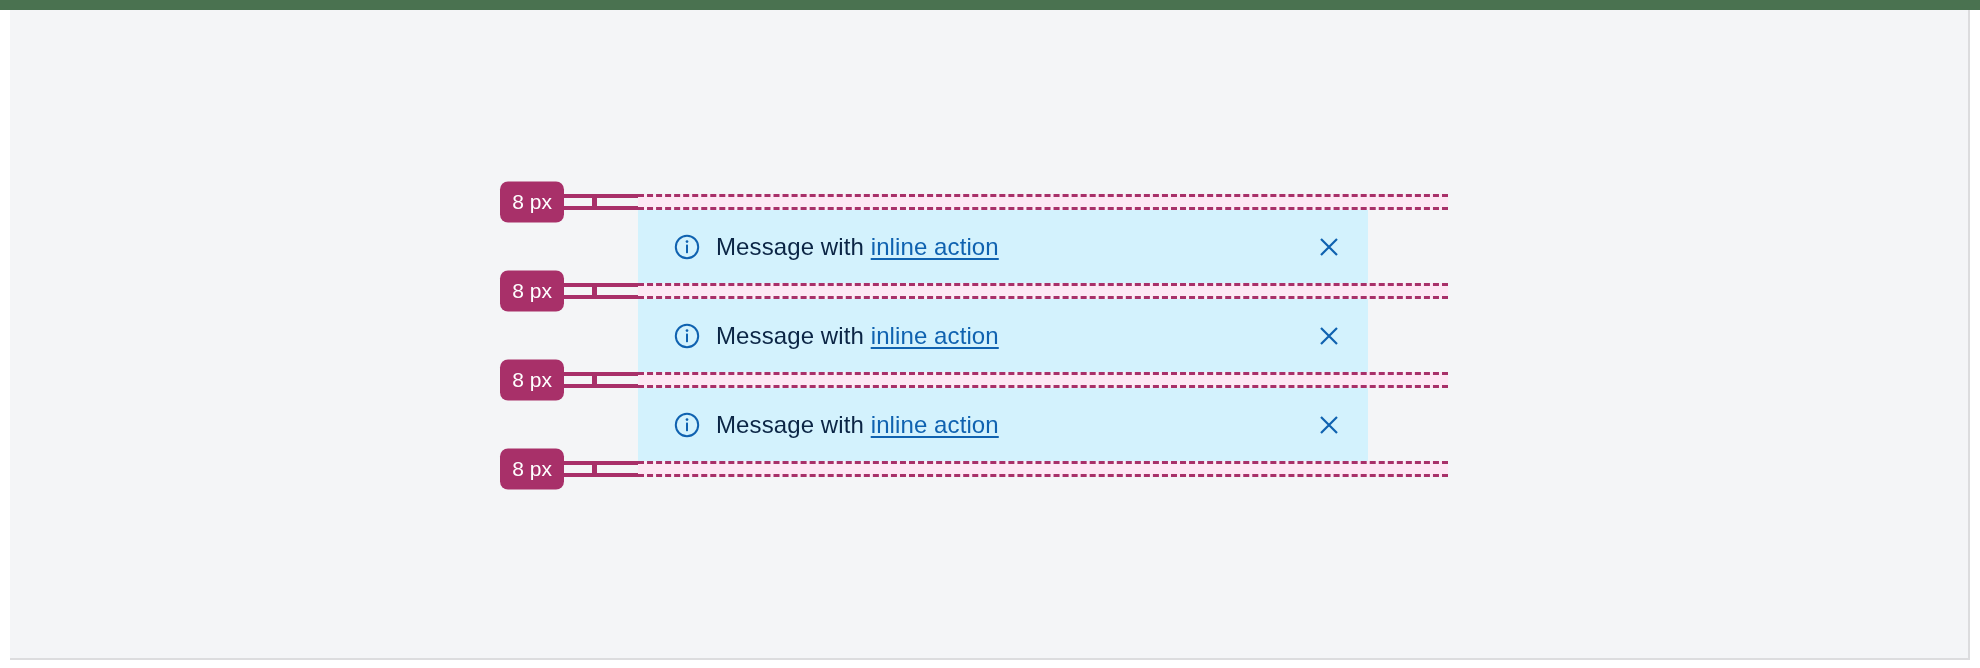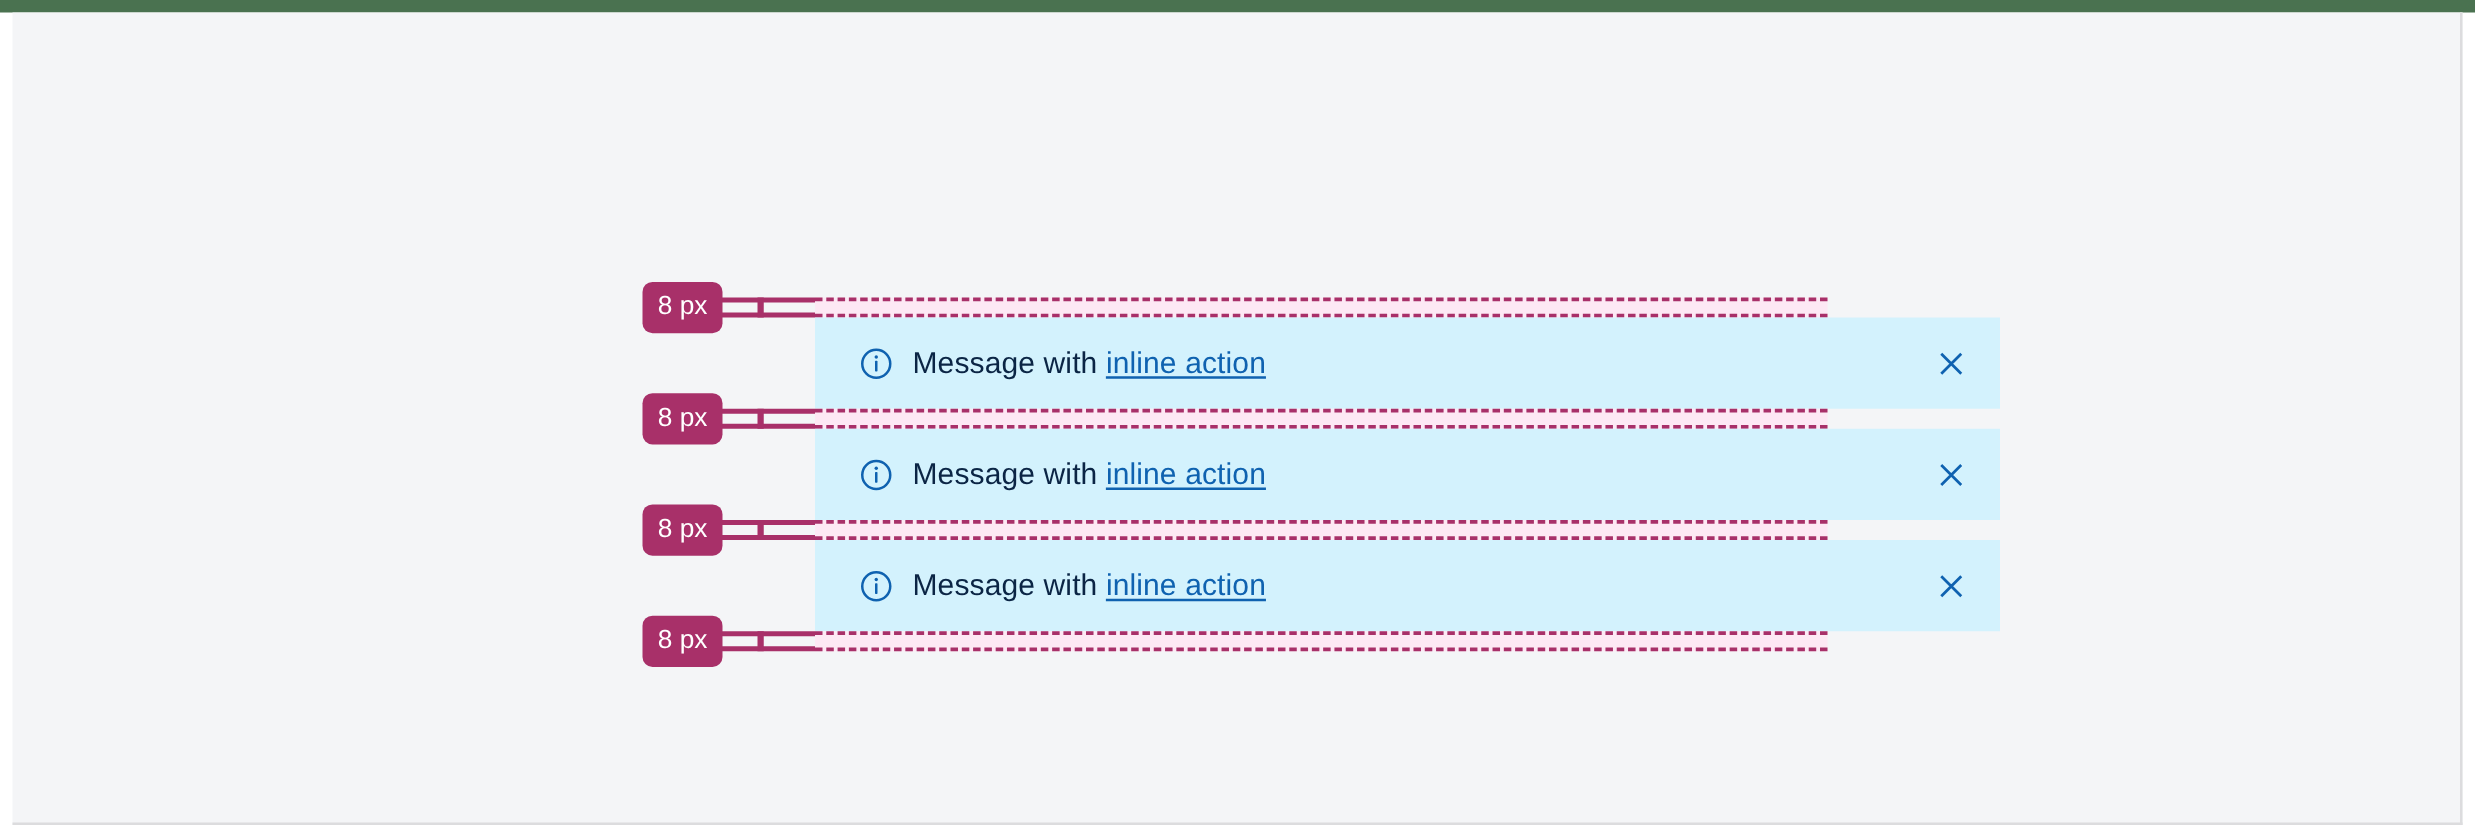--- a/index.html
+++ b/index.html
@@ -34,23 +34,22 @@
     height: 648px;
     background: #f4f5f7;
     border-right: 2px solid #dcdcde;
     border-bottom: 2px solid #dcdcde;
     overflow: hidden;
   }
 
   
   .spec-stack {
     position: absolute;
-    left: 642px;
+    left: 628px;
     top: 184px;
-    margin-top: 44px;
   }
 
   
   .gap-band {
     position: relative;
     width: 810px;
     height: 16px;
     box-sizing: border-box;
     background: #fde8f4;
     border-top: 3px dashed #a83069;
@@ -95,21 +94,21 @@
     line-height: 1;
     padding: 9px 12px 11px 12px;
     border-radius: 8px;
     white-space: nowrap;
     font-family: "Liberation Sans", sans-serif;
   }
 
   
   .message-bar {
     position: relative;
-    width: 948px;
+    width: 730px;
     height: 73px;
     background: #d3f2fd;
     display: flex;
     align-items: center;
     box-sizing: border-box;
     padding: 0 24px 0 36px;
   }
   .msg-info-icon {
     flex: 0 0 auto;
     width: 26px;

